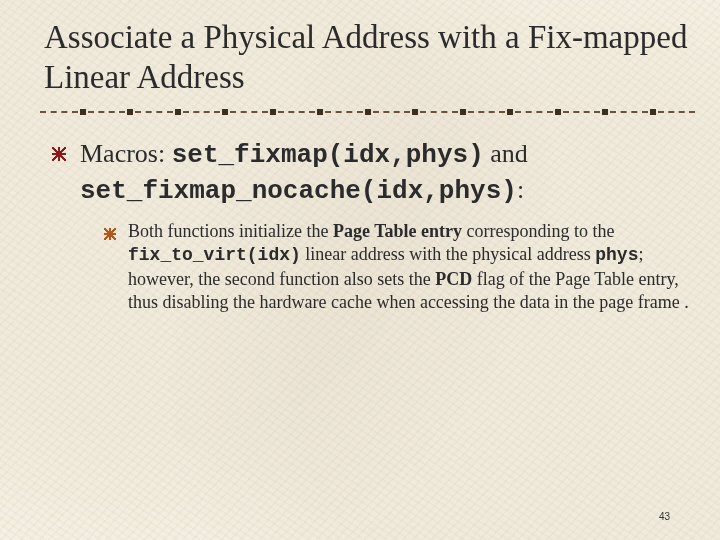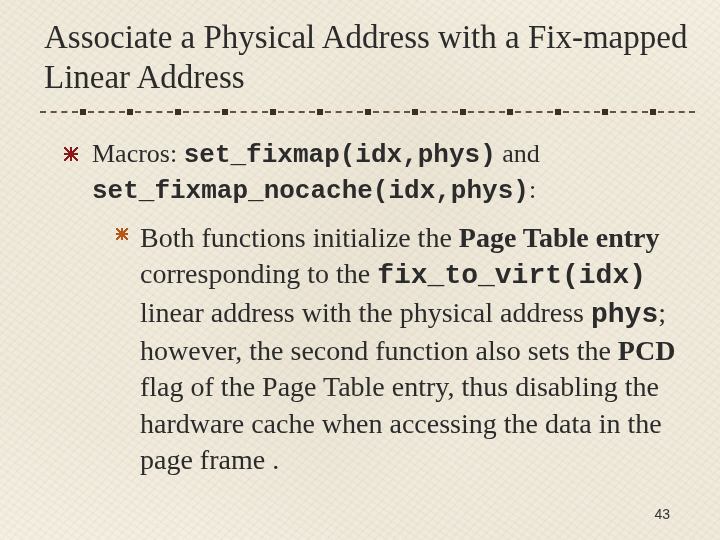--- a/index.html
+++ b/index.html
@@ -53,21 +53,21 @@
   }
   .divider .dot {
     width: 6px;
     height: 6px;
     background: #3c2f1f;
     flex: none;
   }
   ul.level1 {
     list-style: none;
     padding: 0 0 0 8px;
-    margin: 12px;
+    margin: 0;
   }
   ul.level1 > li {
     position: relative;
     padding-left: 28px;
     font-size: 26px;
     line-height: 1.32;
   }
   ul.level1 > li::before {
     content: "";
     position: absolute;
@@ -82,21 +82,21 @@
       linear-gradient(90deg, transparent 45%, #8a1a1a 45% 55%, transparent 55%);
   }
   ul.level2 {
     list-style: none;
     padding: 0 0 0 24px;
     margin: 12px 0 0 0;
   }
   ul.level2 > li {
     position: relative;
     padding-left: 24px;
-    font-size: 28px;
+    font-size: 18px;
     line-height: 1.3;
   }
   ul.level2 > li::before {
     content: "";
     position: absolute;
     left: 0;
     top: 8px;
     width: 12px;
     height: 12px;
     background:
@@ -108,21 +108,21 @@
   .code {
     font-family: "Courier New", Courier, monospace;
     font-weight: bold;
   }
   .bold { font-weight: bold; }
   .pagenum {
     position: absolute;
     right: 50px;
     bottom: 18px;
     font-family: Arial, sans-serif;
-    font-size: 14px;
+    font-size: 10px;
     color: #333;
   }
 </style>
 </head>
 <body>
 
 <div class="slide">
 
   <h1 class="title">Associate a Physical Address with a Fix-mapped Linear Address</h1>
 

